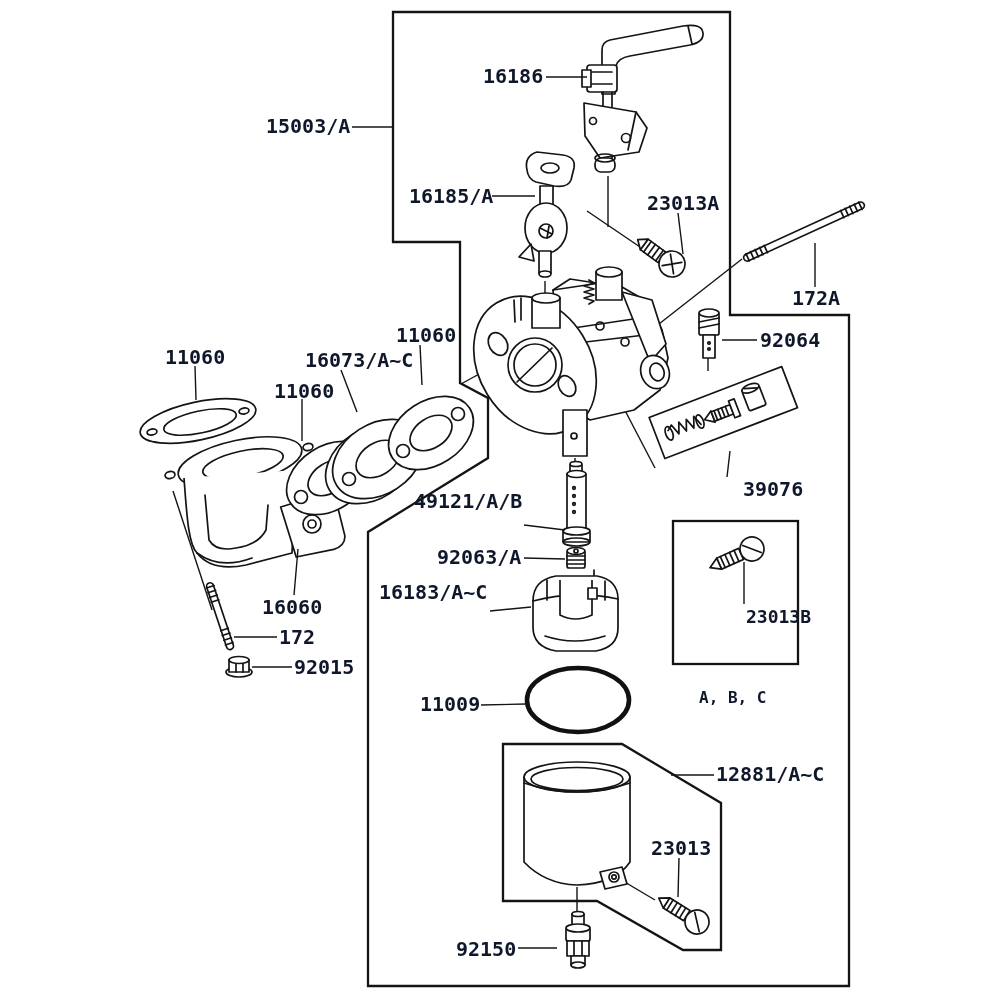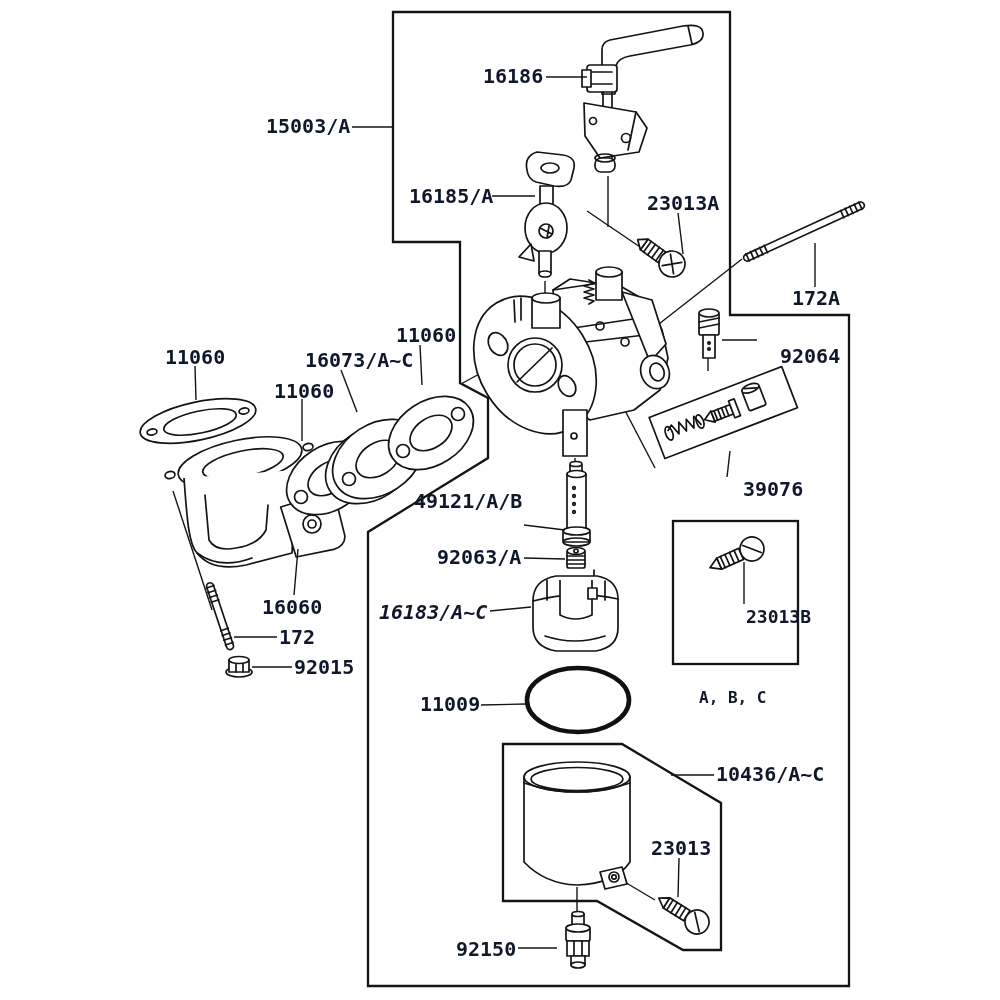--- a/index.html
+++ b/index.html
@@ -295,31 +295,31 @@
         <line x1="744" y1="604" x2="744" y2="562" class="ld"></line>
       </g>
   </svg>
 
   <div id="labels-layer">
       <div class="part-label" style="left: 483px; top: 66px;">16186</div>
       <div class="part-label" style="left: 266px; top: 116px;">15003/A</div>
       <div class="part-label" style="left: 409px; top: 186px;">16185/A</div>
       <div class="part-label" style="left: 647px; top: 193px;">23013A</div>
       <div class="part-label" style="left: 792px; top: 288px;">172A</div>
-      <div class="part-label" style="left: 760px; top: 346px; margin-left: 20px;">92064</div>
+      <div class="part-label" style="left: 760px; top: 330px;">92064</div>
       <div class="part-label" style="left: 697px; top: 479px; margin-left: 46px;">39076</div>
       <div class="part-label" style="left: 165px; top: 347px;">11060</div>
       <div class="part-label" style="left: 305px; top: 350px;">16073/A~C</div>
       <div class="part-label" style="left: 274px; top: 381px;">11060</div>
       <div class="part-label" style="left: 396px; top: 325px;">11060</div>
       <div class="part-label" style="left: 414px; top: 491px;">49121/A/B</div>
       <div class="part-label" style="left: 437px; top: 547px;">92063/A</div>
-      <div class="part-label" style="left: 379px; top: 602px; font-style: italic;">16183/A~C</div>
+      <div class="part-label" style="left: 379px; top: 582px;">16183/A~C</div>
       <div class="part-label" style="left: 420px; top: 694px;">11009</div>
-      <div class="part-label" style="left: 716px; top: 764px;">10436/A~C</div>
+      <div class="part-label" style="left: 716px; top: 764px;">12881/A~C</div>
       <div class="part-label" style="left: 651px; top: 838px;">23013</div>
       <div class="part-label" style="left: 456px; top: 939px;">92150</div>
       <div class="part-label" style="left: 262px; top: 597px;">16060</div>
       <div class="part-label" style="left: 279px; top: 627px;">172</div>
       <div class="part-label" style="left: 294px; top: 657px;">92015</div>
       <div class="part-label" style="left: 709px; top: 607px; font-size: 18px; margin-left: 37px;">23013B</div>
       <div class="part-label" style="left: 699px; top: 645px; font-size: 16px; margin-top: 43px;">A, B, C</div>
     </div>
 </div>
 

